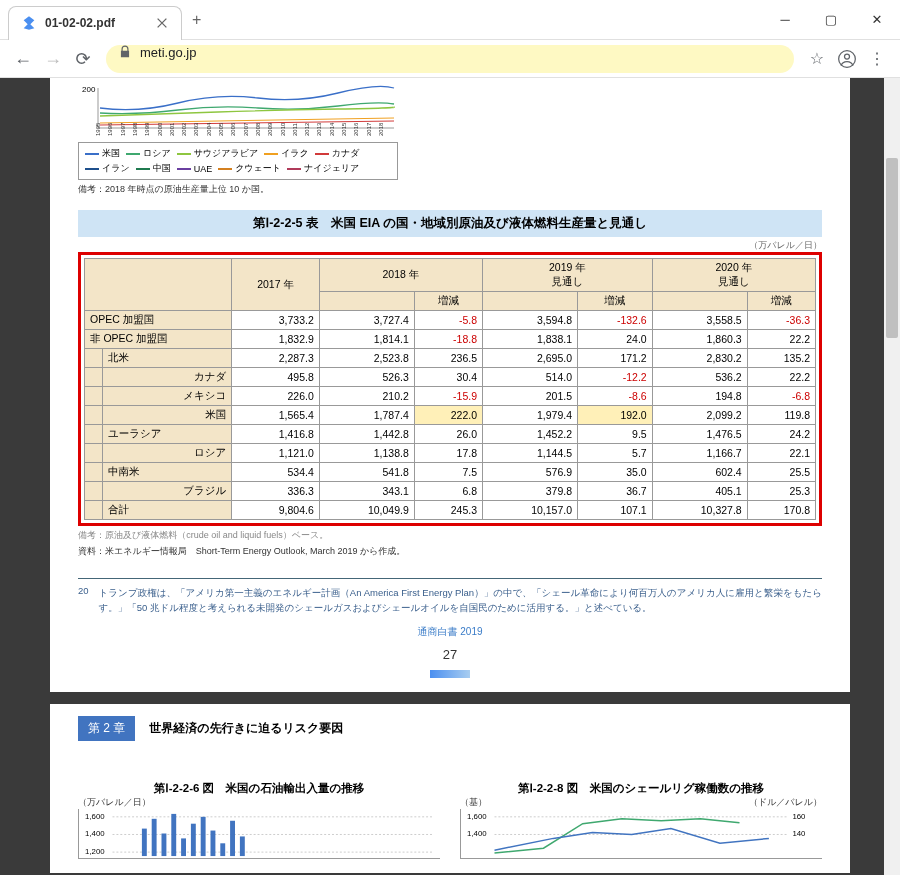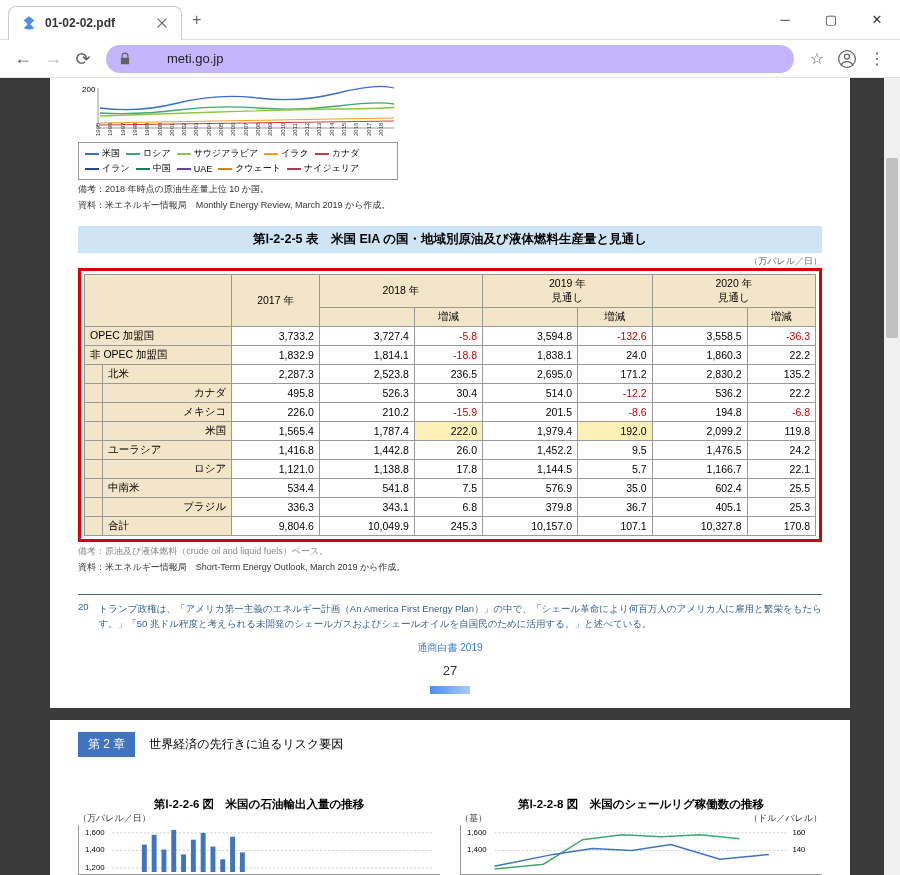--- a/index.html
+++ b/index.html
@@ -8,21 +8,21 @@
 .tab { display: flex; align-items: center; background: #fff; height: 34px; border-radius: 8px 8px 0 0; padding: 0 12px; margin-left: 8px; margin-top: 6px; border: 1px solid #ccc; border-bottom: none; flex-shrink: 0; }
 .tab-icon { width: 16px; height: 16px; color: #4b8ff0; margin-right: 8px; }
 .tab-title { font-size: 12px; color: #333; margin-right: 40px; font-weight: bold; }
 .tab-close { width: 14px; height: 14px; color: #666; }
 .new-tab { margin-left: 10px; color: #666; font-size: 16px; }
 .window-ctrls { margin-left: auto; display: flex; }
 .window-btn { width: 46px; height: 30px; display: flex; align-items: center; justify-content: center; color: #333; font-size: 13px; }
 .toolbar { height: 38px; display: flex; align-items: center; padding: 0 8px; border-bottom: 1px solid #e0e0e0; }
 .nav-btn { width: 30px; height: 30px; display: flex; align-items: center; justify-content: center; font-size: 18px; color: #5f6368; }
 .nav-btn.disabled { color: #bbb; }
-.omnibox { flex: 1; height: 28px; background: #c4b5fd; border-radius: 14px; display: flex; align-items: center; padding: 0 12px; margin: 0 8px; gap: 27px; }
+.omnibox { flex: 1; height: 28px; background: #fef9c3; border-radius: 14px; display: flex; padding: 0 12px; margin: 0 8px; }
 .lock-icon { width: 14px; height: 14px; color: #5f6368; margin-right: 8px; }
 .url { font-size: 13px; color: #202124; }
 .url-path { color: #5f6368; }
 .tool-icon { width: 30px; display: flex; align-items: center; justify-content: center; color: #5f6368; font-size: 16px; }
 .pdf-viewport { background: #3a3a3a; height: 797px; overflow: hidden; padding: 0 4px; position: relative; }
 .page { background: #fff; width: 800px; margin: 0 auto 12px; padding: 0 28px 14px; position: relative; }
 .page2 { background: #fff; width: 800px; margin: 0 auto; padding: 12px 28px 10px; }
 .page-top { display: flex; gap: 20px; }
 .chart-box { width: 320px; }
 .chart-svg { width: 100%; height: 60px; }
@@ -46,21 +46,21 @@
 td.hl { background: #fff0b8; }
 .footnote-box { margin-top: 20px; border-top: 1px solid #467; padding-top: 6px; font-size: 9.5px; color: #3a5f8c; display: flex; gap: 10px; }
 .footnote-num { color: #3a5f8c; }
 .footnote-text { text-align: justify; line-height: 1.6; flex:1; }
 .pagenum-row { display: flex; align-items: center; justify-content: flex-end; gap: 8px; margin-top: 10px; flex-direction: column; }
 .book-title { font-size: 10px; color: #3a7cc8; }
 .pagenum { font-size: 13px; color: #333; }
 .pagenum-bar { width: 40px; height: 8px; background: linear-gradient(to right, #4b8ff0, #a8cdf0); }
 .chapter-bar { display: flex; align-items: center; gap: 14px; }
 .chapter-num { background: #4174c0; color: #fff; font-size: 12px; padding: 4px 10px; }
-.chapter-title { font-size: 12px; font-weight: normal; text-align: center; }
+.chapter-title { font-size: 12px; font-weight: bold; text-align: center; }
 .sub-charts { display: flex; gap: 20px; margin-top: 40px; }
 .sub-chart { flex: 1; }
 .sub-title { font-size: 11.5px; font-weight: bold; margin-bottom: 0; text-align: center; }
 .sub-unit { font-size: 9px; color: #333; }
 .sub-svg { width: 100%; height: 50px; border-left: 1px solid #999; border-bottom: 1px solid #999; }
 .scrollbar { position: absolute; right: 0; top: 0; width: 16px; height: 100%; background: #f0f0f0; }
 .scroll-thumb { position: absolute; left: 2px; width: 12px; background: #c0c0c0; border-radius: 2px; }
 </style>
 </head>
 <body>
@@ -186,21 +186,20 @@
                 <span class="legend-swatch" style="background:#d48020"></span>
                 <span>クウェート</span>
               </div>
               <div class="legend-item">
                 <span class="legend-swatch" style="background:#b03a5a"></span>
                 <span>ナイジェリア</span>
               </div>
             </div>
         </div>
         <div class="note-small">備考：2018 年時点の原油生産量上位 10 か国。</div>
-        <div class="note-small">資料：米エネルギー情報局　Monthly Energy Review, March 2019 から作成。</div>
       </div>
     </div>
 
     <div class="table-caption-band">第Ⅰ-2-2-5 表　米国 EIA の国・地域別原油及び液体燃料生産量と見通し</div>
     <div class="unit-note">（万バレル／日）</div>
 
     <div class="table-wrap">
     <table class="data">
       <thead>
         <tr>

